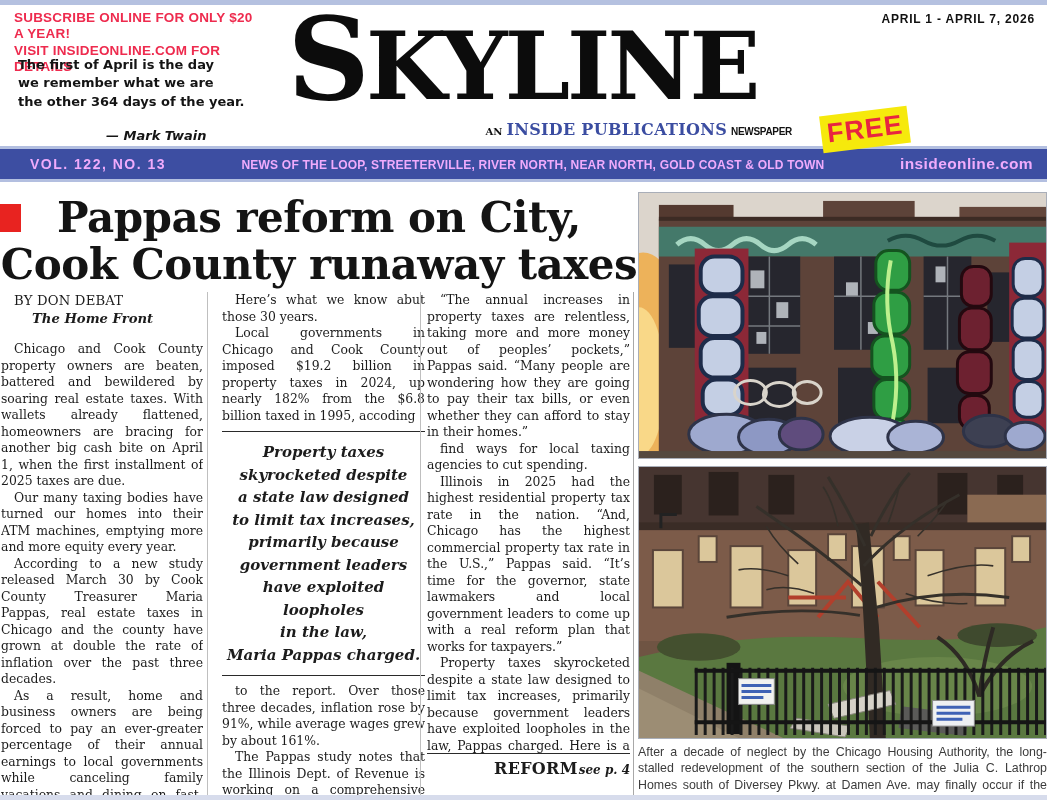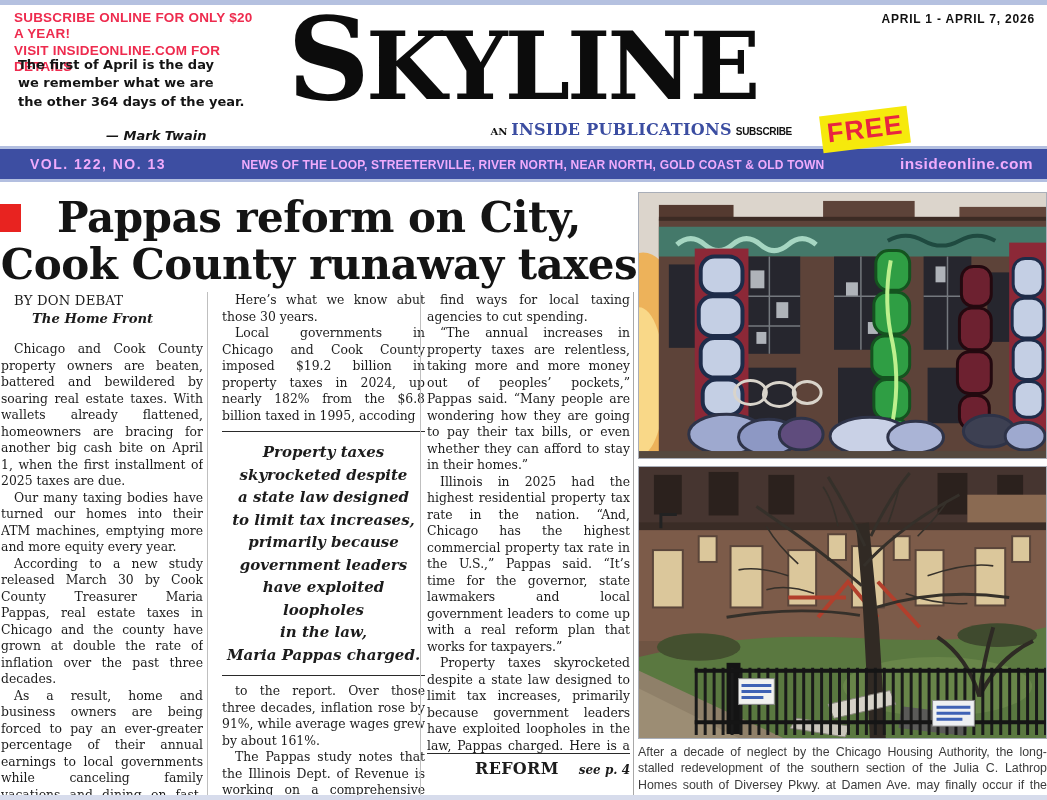--- a/index.html
+++ b/index.html
@@ -49,21 +49,21 @@
   .col2{left:214px;width:203px;height:507px;margin-left:8px;}
   .col3{left:427px;width:203px;height:462px;}
   .byline{font-size:13.2px;text-indent:0;letter-spacing:.2px;}
   .homefront{font-weight:bold;font-style:italic;font-size:13.2px;text-indent:0;margin-bottom:14px !important;padding-left:18px;}
   .pq-rule{border-top:1.5px solid #2a2a2a;margin:7px 0;}
   .pullquote{font-weight:bold;font-style:italic;font-size:15px;line-height:1.5;text-align:center;
              white-space:pre-line;padding:2px 0;}
   .vrule{position:absolute;top:292px;height:506px;width:1px;background:#bfbfbf;}
   .jump{left:427px;top:753px;width:203px;}
   .jump-rule{border-top:1.5px solid #2a2a2a;margin-bottom:5px;}
-  .jump-line{display:flex;justify-content:flex-end;align-items:baseline;gap:20px;}
+  .jump-line{display:flex;justify-content:flex-end;align-items:baseline;gap:1px;}
   .jump-label{font-weight:bold;font-size:16px;letter-spacing:.3px;}
   .jump-ref{font-weight:bold;font-style:italic;font-size:12px;}
   
   .photo{left:638px;width:409px;border:1px solid #a9aeb8;box-sizing:border-box;background:#ddd;}
   .photo svg{display:block;width:100%;height:100%;}
   .photo1{top:192px;height:267px;}
   .photo2{top:466px;height:273px;}
   .caption{left:638px;top:744px;width:409px;font-family:"Liberation Sans",sans-serif;
            font-size:12.4px;line-height:1.32;color:#3c3c3c;text-align:justify;}
 </style>
@@ -82,21 +82,21 @@
 we remember what we are
 the other 364 days of the year.</div>
   <div class="quote-attrib">— Mark Twain</div>
 </div>
 
 <div class="abs masthead"><span class="initial">S</span><span class="rest">KYLINE</span></div>
 
 <div class="abs tagline">
   <span class="an">AN</span>
   <span class="brand">INSIDE PUBLICATIONS</span>
-  <span class="np">SUBSCRIBE</span>
+  <span class="np">NEWSPAPER</span>
 </div>
 
 <div class="abs date-range">APRIL 1 - APRIL 7, 2026</div>
 
 <div class="abs free-badge">FREE</div>
 
 <div class="abs banner-outer">
   <div class="banner">
     <span class="vol">VOL. 122, NO. 13</span>
     <span class="regions">NEWS OF THE LOOP, STREETERVILLE, RIVER NORTH, NEAR NORTH, GOLD COAST &amp; OLD TOWN</span>
@@ -132,22 +132,22 @@
 government leaders
 have exploited loopholes
 in the law,
 Maria Pappas charged.</div>
   <div class="pq-rule"></div>
   <p>to the report. Over those three decades, inflation rose by 91%, while average wages grew by about 161%.</p>
   <p>The Pappas study notes that the Illinois Dept. of Revenue is working on a comprehensive property-tax report, and urges that now is the time for Illinois lawmakers to pass significant tax reform and</p>
 </div>
 
 <div class="col col3">
+  <p>“The annual increases in property taxes are relentless, taking more and more money out of peoples’ pockets,” Pappas said. “Many people are wondering how they are going to pay their tax bills, or even whether they can afford to stay in their homes.”</p>
   <p>find ways for local taxing agencies to cut spending.</p>
-  <p>“The annual increases in property taxes are relentless, taking more and more money out of peoples’ pockets,” Pappas said. “Many people are wondering how they are going to pay their tax bills, or even whether they can afford to stay in their homes.”</p>
   <p>Illinois in 2025 had the highest residential property tax rate in the nation. “And, Chicago has the highest commercial property tax rate in the U.S.,” Pappas said. “It’s time for the governor, state lawmakers and local government leaders to come up with a real reform plan that works for taxpayers.”</p>
   <p>Property taxes skyrocketed despite a state law designed to limit tax increases, primarily because government leaders have exploited loopholes in the law, Pappas charged. Here is a summary of those key loopholes:</p>
 
 </div>
 
 <div class="abs vrule" style="left:207px"></div>
 <div class="abs vrule" style="left:420px"></div>
 <div class="abs vrule" style="left:633px;background:#a8a8a8"></div>
 
 <div class="abs jump">

